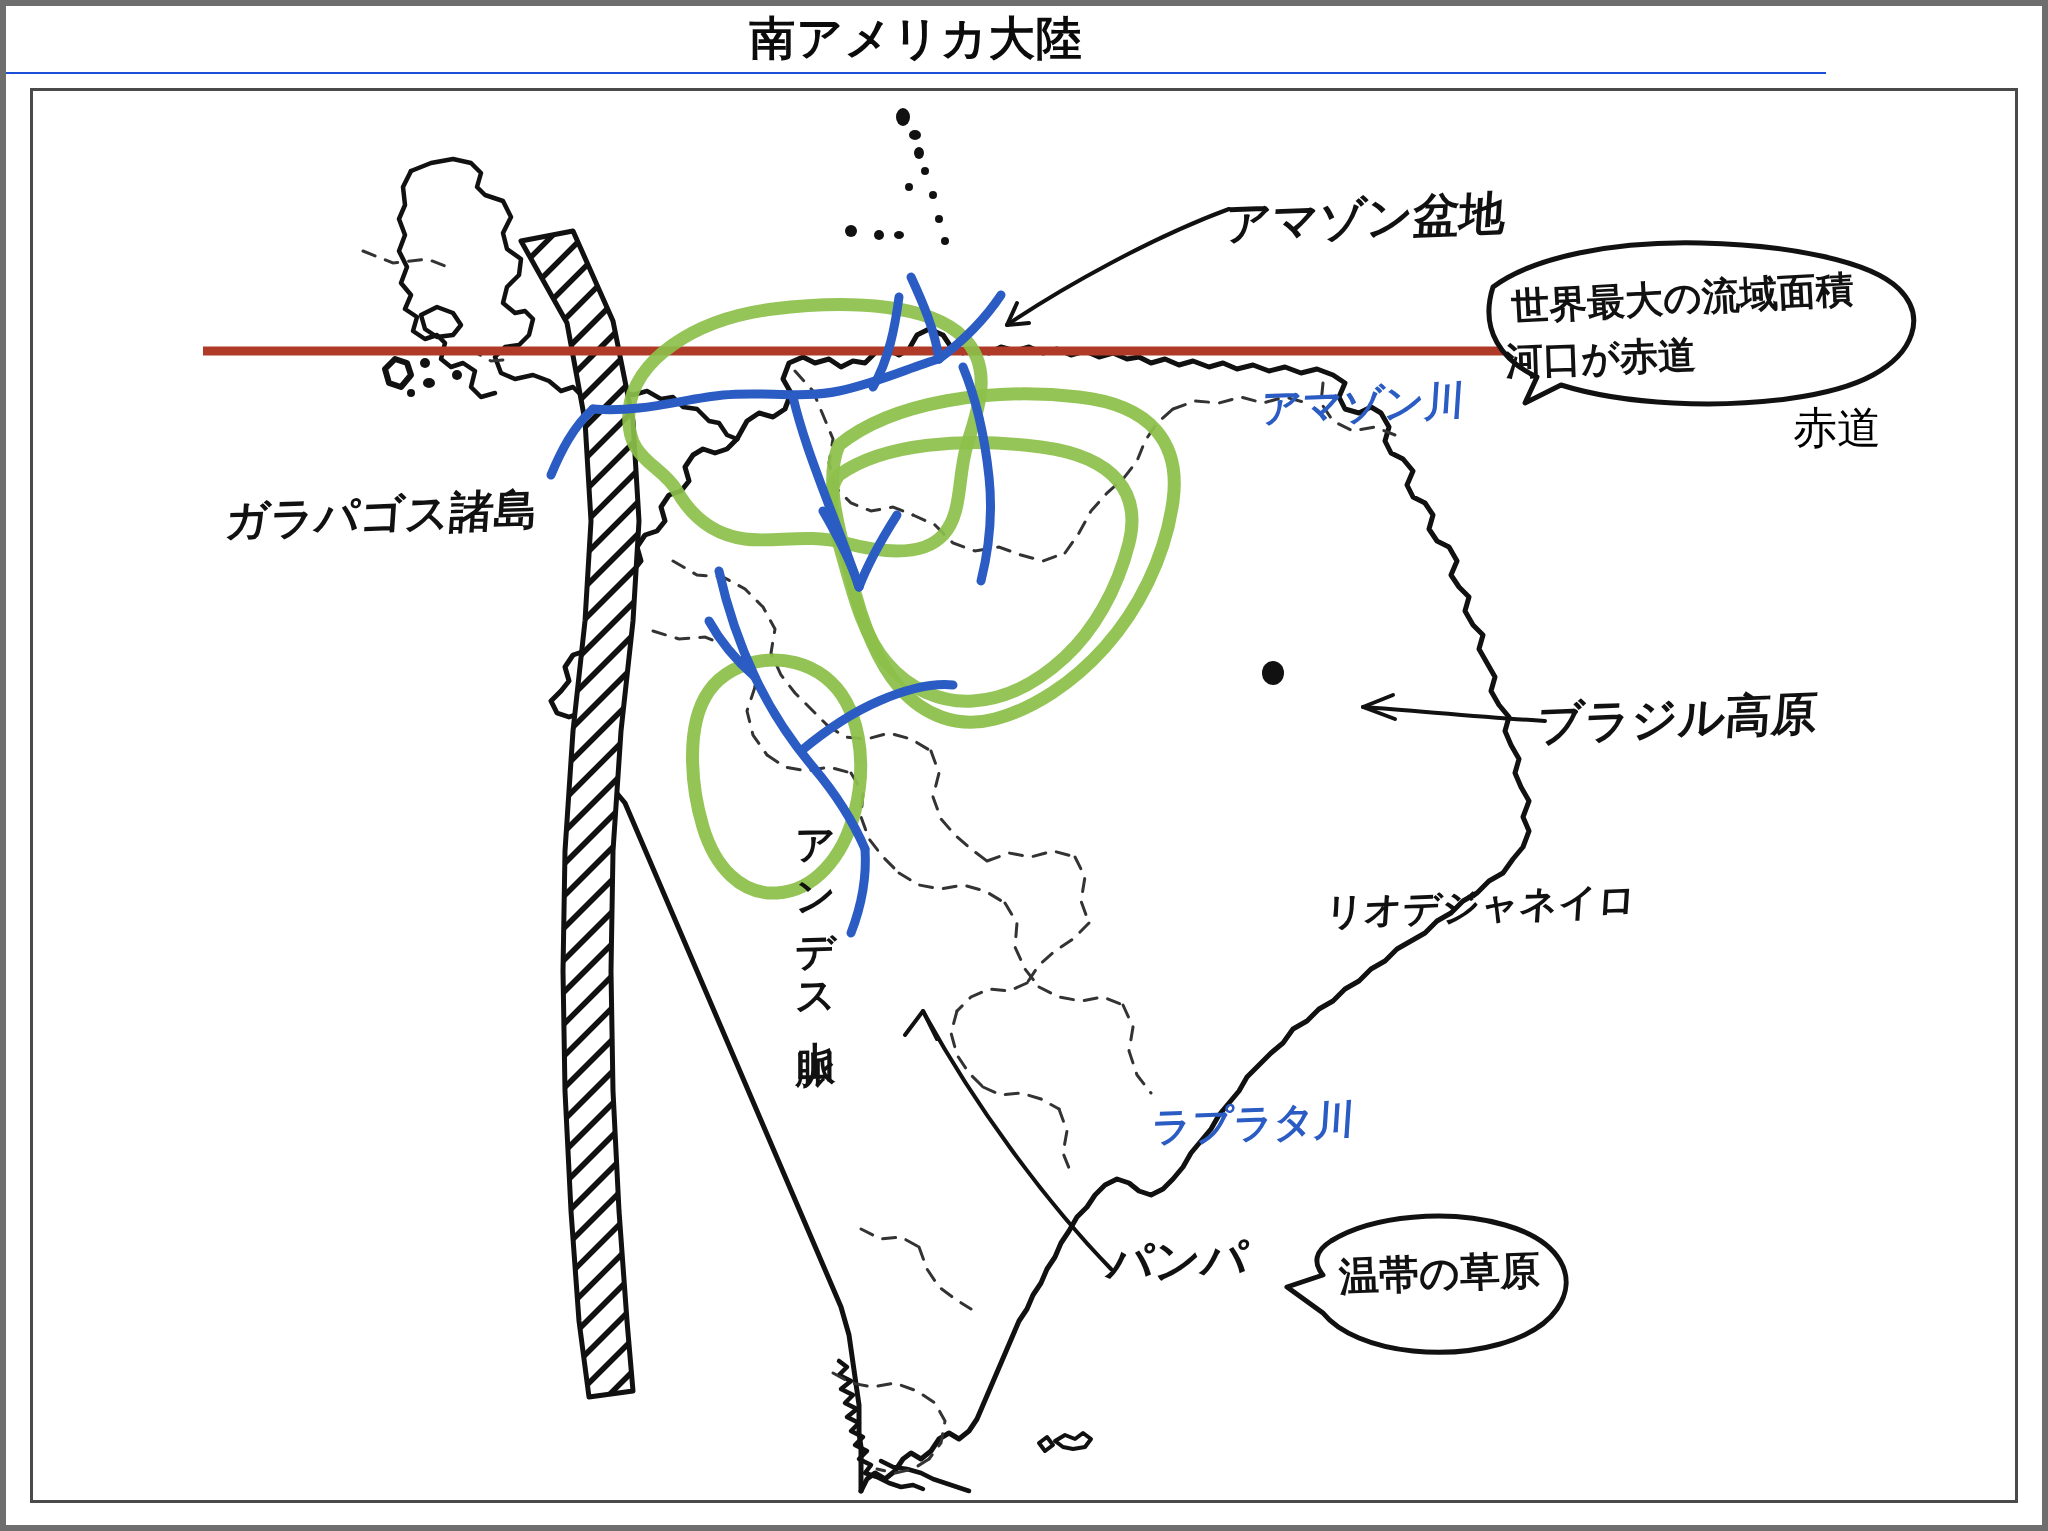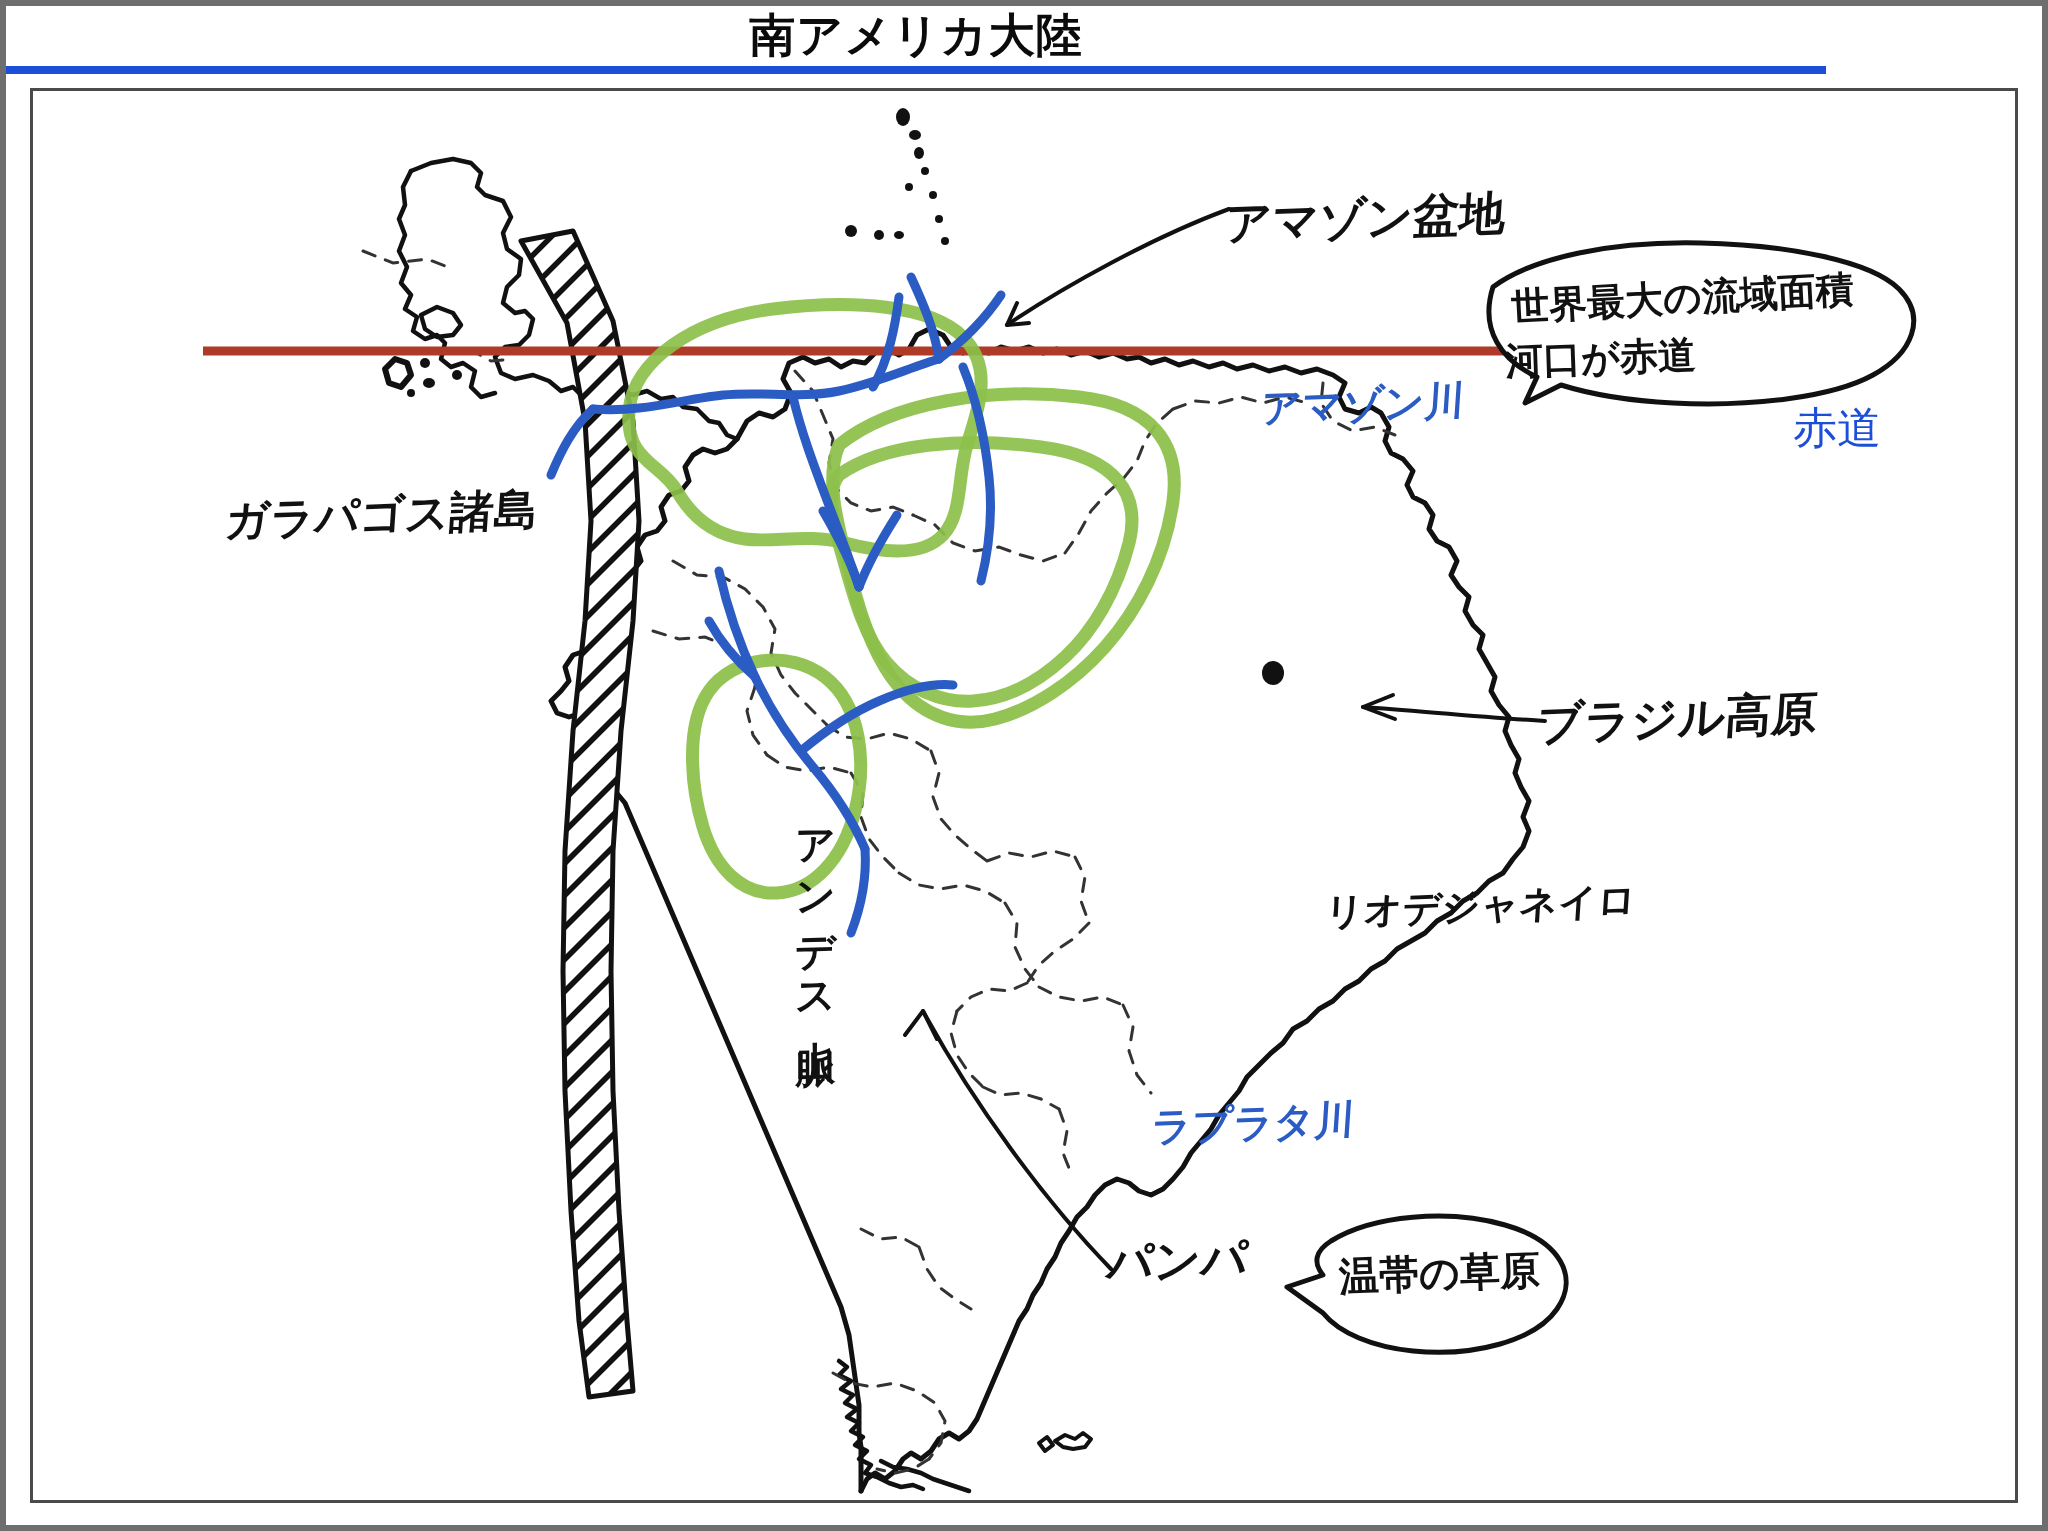--- a/index.html
+++ b/index.html
@@ -28,21 +28,21 @@
   }
   #title-bar {
     position: absolute;
     left: 6px;
     top: 6px;
     width: 1820px;
     height: 68px;
     display: flex;
     align-items: center;
     justify-content: center;
-    border-bottom: 8px solid #1d4ed8;
+    border-bottom: 2px solid #1d4ed8;
     box-sizing: border-box;
   }
   #title-text {
     font-size: 46px;
     font-weight: 700;
     letter-spacing: 1px;
     color: #0b0b0b;
     font-family: "Liberation Sans", sans-serif;
   }
   #map-frame {
@@ -70,21 +70,21 @@
     color: #111111;
     white-space: nowrap;
     line-height: 1.0;
   }
   .hand.skew { transform: rotate(-2.2deg) skewX(-6deg); }
   .hand.blue { color: #2b5cc4; }
   .printed {
     position: absolute;
     font-family: "Liberation Sans", sans-serif;
     font-weight: 400;
-    color: #1d4ed8;
+    color: #000000;
     white-space: nowrap;
   }
   .vert {
     position: absolute;
     font-family: "DejaVu Sans", sans-serif;
     font-weight: 700;
     color: #111111;
     writing-mode: vertical-rl;
     text-orientation: upright;
     letter-spacing: 6px;

